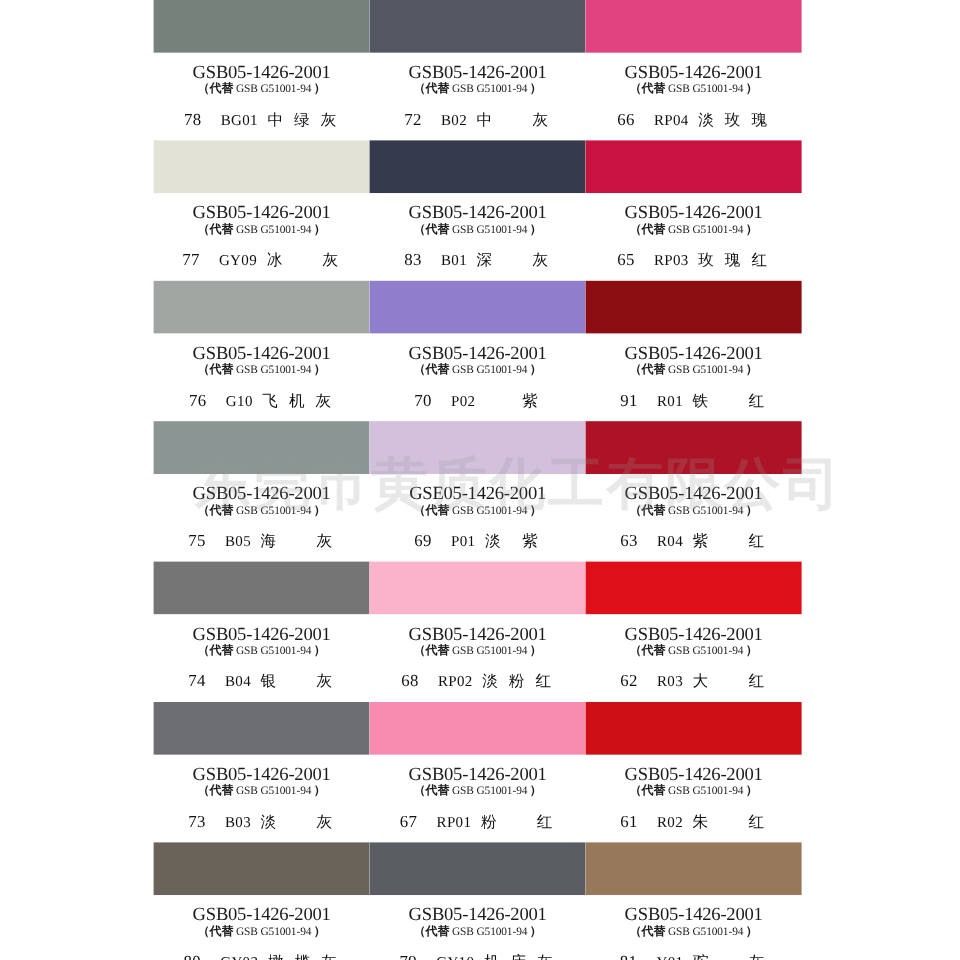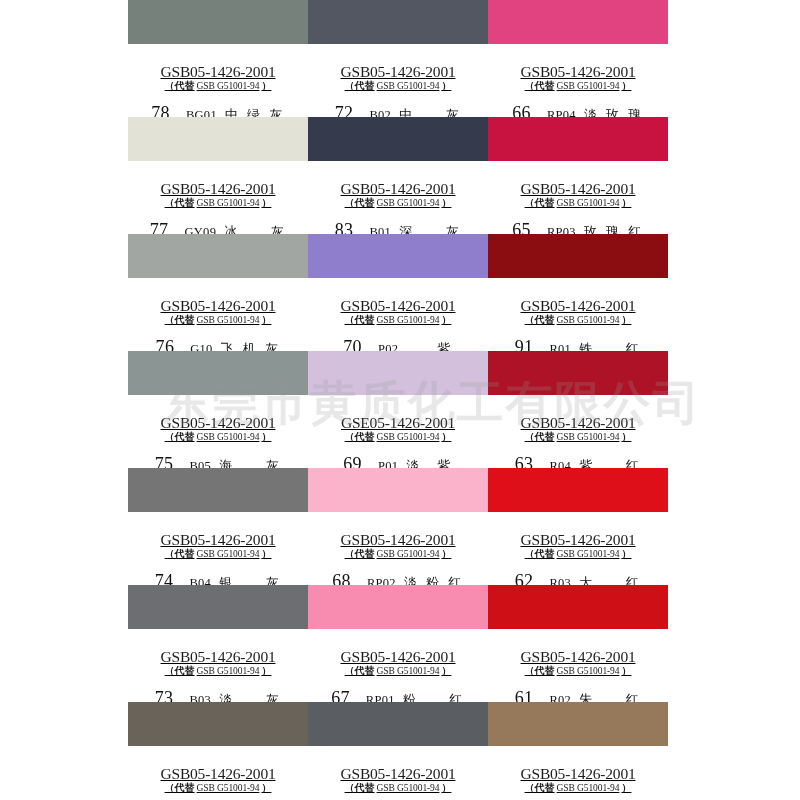--- a/index.html
+++ b/index.html
@@ -34,23 +34,22 @@
     width:100%;
     height:44px;
     flex:0 0 44px;
   }
   .labels{
     flex:1 1 auto;
     display:flex;
     flex-direction:column;
     align-items:center;
     justify-content:flex-start;
-    padding-top:20px;
+    padding-top:9px;
     background:#ffffff;
-    text-decoration:underline;
   }
   .std-code{
     font-family:"Liberation Serif", serif;
     font-size:15.5px;
     letter-spacing:-0.2px;
     color:#1b1b1b;
     line-height:1.05;
     white-space:nowrap;
   }
   .sub-line{
@@ -79,21 +78,21 @@
     margin-top:11px;
     font-size:13.5px;
     color:#111111;
     line-height:1.1;
     white-space:nowrap;
     display:flex;
     align-items:baseline;
   }
   .name-line .num{
     font-family:"Liberation Serif", serif;
-    font-size:18px;
+    font-size:14px;
     letter-spacing:0.3px;
   }
   .name-line .code{
     font-family:"Liberation Serif", serif;
     font-size:12.5px;
     letter-spacing:0.3px;
     margin-left:16px;
   }
   .name-line .cname{
     font-family:"DejaVu Sans", sans-serif;

